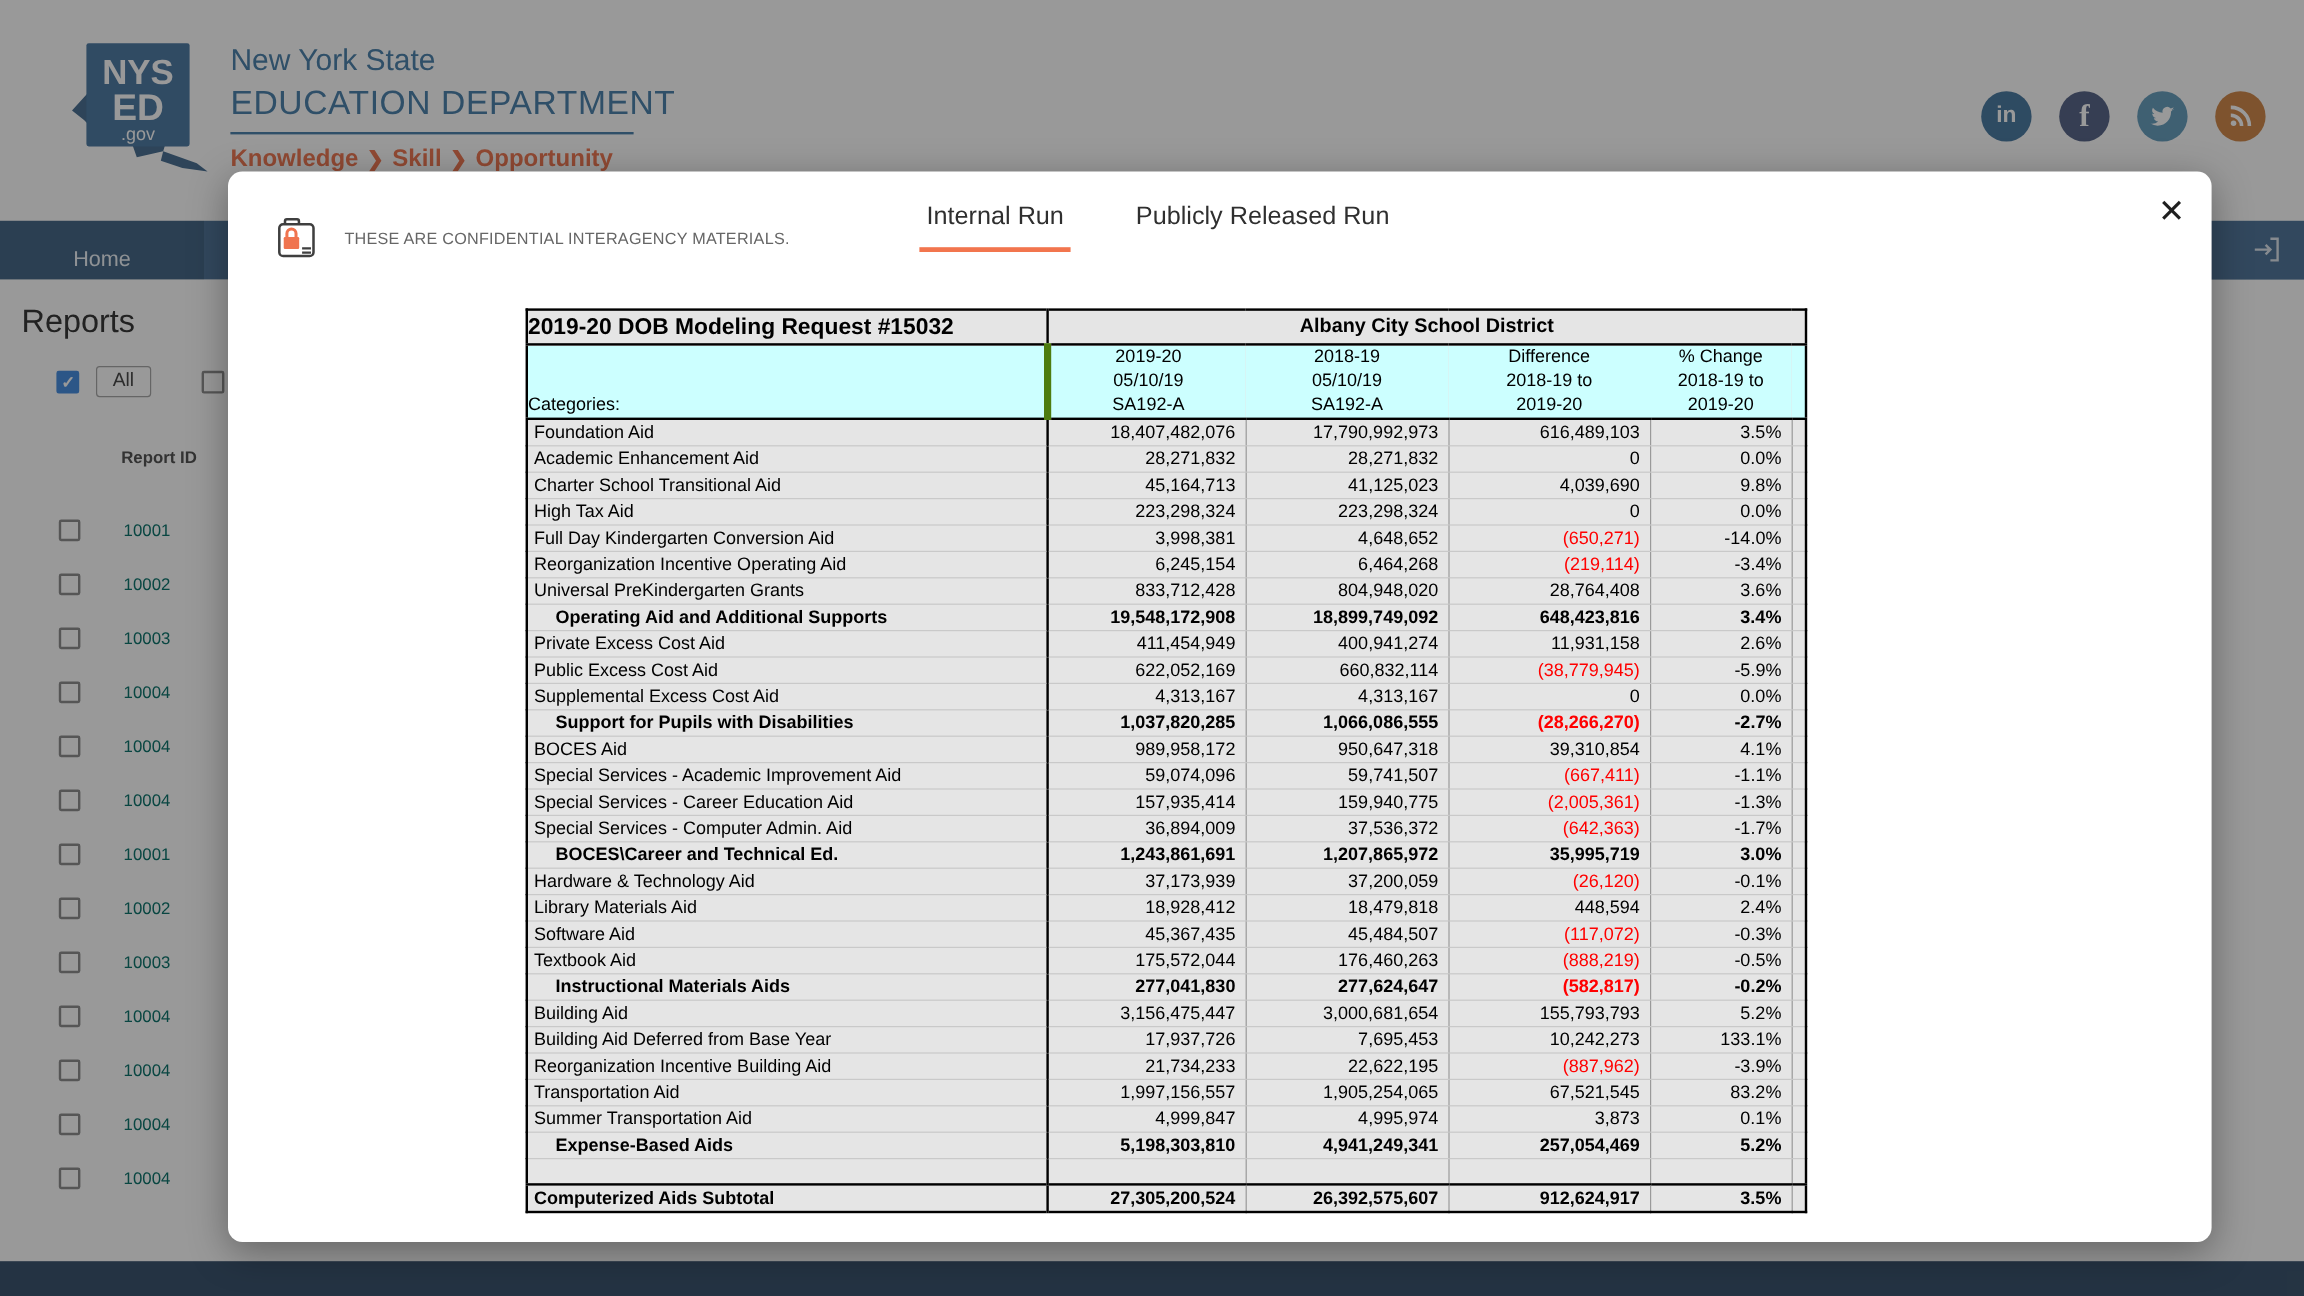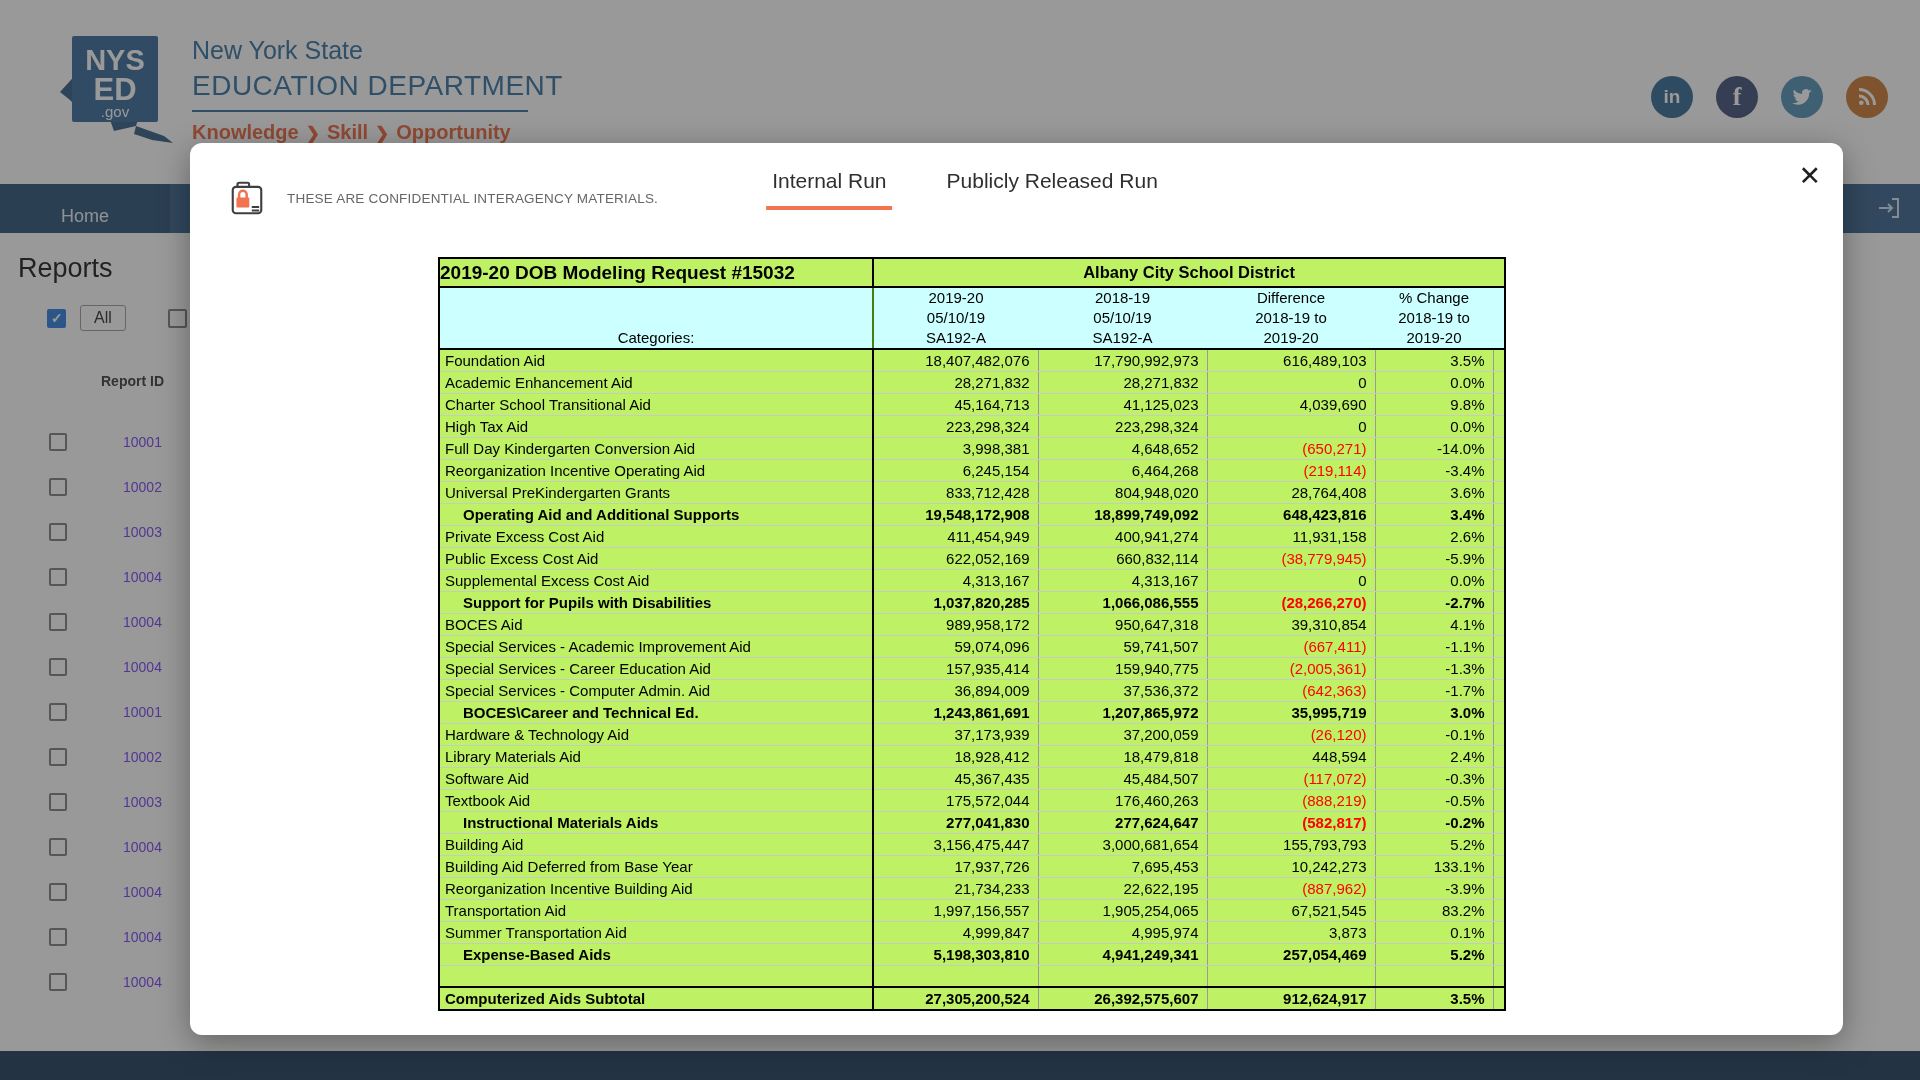--- a/index.html
+++ b/index.html
@@ -33,44 +33,44 @@
   .cb{width:19px;height:19px;border:2px solid #8f8f8f;border-radius:2px;background:#fff;display:inline-block;
       box-sizing:border-box;flex:0 0 auto;}
   .cb.checked{background:#4a90e2;border-color:#4a90e2;position:relative;}
   .cb.checked::after{content:"✓";position:absolute;left:2px;top:-1px;color:#fff;font-size:14px;font-weight:bold;}
   .all-box{border:1px solid #a9a9a9;border-radius:3px;padding:3px 13px;font-size:16px;color:#4a4a4a;background:#fff;}
   .cb2{margin-left:28px;}
   .col-hdr{position:absolute;left:101px;top:140px;font-size:14px;font-weight:bold;color:#555;}
   .report-rows{position:absolute;left:0;top:186px;width:190px;}
   .report-row{height:45px;display:flex;align-items:center;}
   .report-row .cb{margin-left:49px;width:18px;height:18px;}
-  .report-row .rid{margin-left:56px;font-size:14px;color:#8b5cf6;}
+  .report-row .rid{margin-left:36px;font-size:14px;color:#0f766e;}
   .site-footer{position:absolute;left:0;top:1051px;width:1920px;height:29px;background:#3d5670;}
   
   .dim{position:absolute;inset:0;background:rgba(0,0,0,.40);z-index:5;}
   
   .modal{position:absolute;left:190px;top:143px;width:1653px;height:892px;background:#fff;border-radius:12px;
     box-shadow:0 8px 32px rgba(0,0,0,.35);z-index:10;}
   .modal-close{position:absolute;right:22px;top:20px;font-size:27px;color:#1f1f1f;line-height:1;cursor:pointer;}
   .tabs{position:absolute;left:775px;top:20px;transform:translateX(-50%);display:flex;gap:48px;}
   .tab{font-size:21px;color:#2f2f2f;padding:6px 6px 13px 6px;border-bottom:4px solid transparent;cursor:pointer;white-space:nowrap;}
   .tab.active{border-bottom-color:#f2754e;}
   .confidential{position:absolute;left:37px;top:36px;display:flex;align-items:center;gap:20px;}
   .confidential-text{font-size:13.5px;color:#666;letter-spacing:.2px;}
   
   .tbl-wrap{position:absolute;left:248px;top:114px;}
-  table.aid{border-collapse:collapse;table-layout:fixed;width:1066px;background:#bef264;color:#000;
+  table.aid{border-collapse:collapse;table-layout:fixed;width:1066px;background:#e5e5e5;color:#000;
     border:2px solid #000;font-family:"Liberation Sans",sans-serif;}
   table.aid td{padding:0;box-sizing:border-box;overflow:hidden;white-space:nowrap;}
   tr.title-row{height:29px;}
   td.t-left{font-size:19px;font-weight:bold;padding-left:5px;border-right:2px solid #000;border-bottom:2px solid #000;}
   td.t-right{font-size:16.5px;font-weight:bold;text-align:center;border-bottom:2px solid #000;}
   tr.hdr-row{height:62px;background:#ccffff;}
   tr.hdr-row td{border-bottom:2px solid #000;font-size:15px;}
-  td.h-cat{vertical-align:bottom;text-align:center;border-right:2px solid #4d7c0f;padding-bottom:3px;}
+  td.h-cat{vertical-align:bottom;text-align:left;border-right:6px solid #4d7c0f;padding-bottom:3px;}
   td.h-col{vertical-align:top;text-align:center;padding-top:2px;line-height:20px;}
   tbody td{height:21px;line-height:21px;font-size:15px;border-bottom:1px solid #c9c9c9;}
   tbody td.cat{padding-left:5px;border-right:2px solid #000;}
   tbody td.num{text-align:right;padding-right:8px;border-right:1px solid #9a9a9a;}
   tbody td.pad{border-right:none;}
   tbody tr.r-subtotal td{font-weight:bold;}
   tbody tr.r-subtotal td.cat{padding-left:23px;}
   tbody tr.r-grand td{font-weight:bold;border-top:2px solid #000;}
   tbody td.neg{color:#ff0000;}
 </style>

